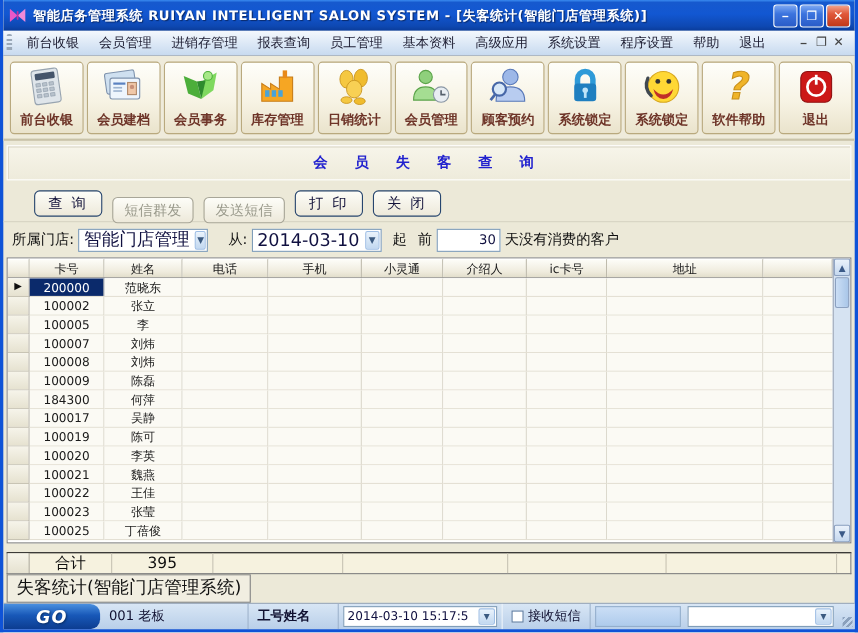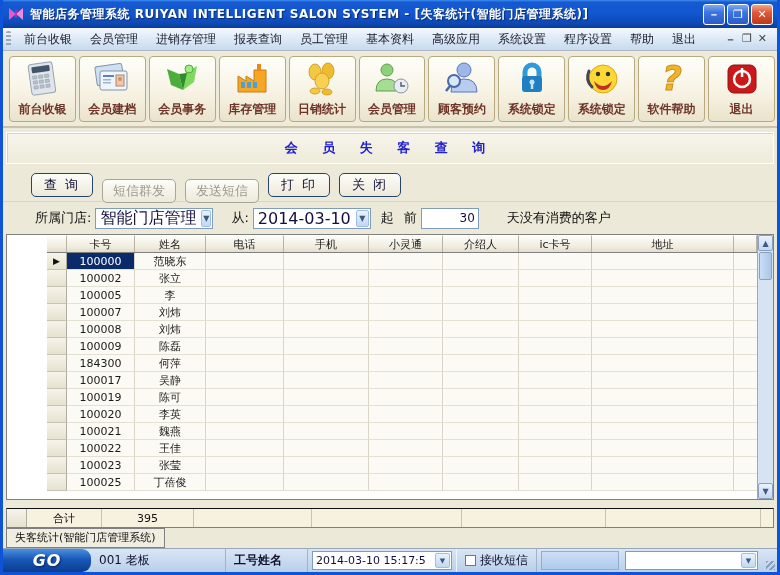--- a/index.html
+++ b/index.html
@@ -52,32 +52,32 @@
   .actions { height:34px; flex:0 0 34px; display:flex; align-items:center; gap:9px; padding-left:28px;
     border-bottom:1px solid #d8d4c4; }
   .act-btn { min-width:62px; height:24px; padding:0 10px; border:1px solid #26456E; border-radius:5px;
     background:linear-gradient(180deg,#FDFDF8,#EDE9DA); font-size:13px; color:#12123a;
     letter-spacing:2px; cursor:pointer; font-family:inherit; }
   .act-btn.disabled { color:#9a9a8c; border-color:#A8A698; letter-spacing:0; cursor:default;margin-top:12px; }
 
   
   .filters { height:32px; flex:0 0 32px; display:flex; align-items:center; font-size:13px;
     color:#101010; padding-left:8px; gap:4px; }
-  .flabel { white-space:nowrap;margin-left:24px; }
+  .flabel { white-space:nowrap; }
   .combo { height:21px; background:#fff; border:1px solid #7F9DB9; display:flex; align-items:center; }
   .combo .cval { padding:0 4px; font-size:16px; color:#101040; flex:1; white-space:nowrap; }
   .combo .cbtn { width:17px; height:17px; margin:1px; border:1px solid #9EBEE5; border-radius:2px;
     background:linear-gradient(180deg,#EAF3FC,#C2D8F0); display:flex; align-items:center; justify-content:center;
     font-size:8px; color:#3b5a80; cursor:pointer; }
   .txtinput { width:58px; height:21px; border:1px solid #7F9DB9; background:#fff; font-size:12px;
     text-align:right; padding-right:3px; color:#101040; font-family:inherit; }
 
   
   .grid-zone { flex:1; display:flex; flex-direction:column; padding:0 3px; position:relative; }
-  .grid-frame { flex:1; border:1px solid #808080; background:#fff; display:flex; overflow:hidden;padding-left:40px; }
+  .grid-frame { flex:1; border:1px solid #808080; background:#fff; display:flex; overflow:hidden; }
   .grid-main { flex:1; display:flex; flex-direction:column; }
   .g-header { display:flex; flex:0 0 18px; border-bottom:1px solid #808080; }
   .g-hcell { background:linear-gradient(180deg,#FDFDF8,#EFEBDD 70%,#E2DECB);
     border-right:1px solid #B8B4A4; border-top:1px solid #fff; font-size:11px; color:#202020;
     display:flex; align-items:center; justify-content:center; }
   .g-body { flex:1; overflow:hidden; background:#fff; }
   .g-row { display:flex; height:17px; }
   .g-sel { flex:0 0 20px; background:linear-gradient(180deg,#F6F4EA,#E6E2D0);
     border-right:1px solid #B0ACA0; border-bottom:1px solid #C8C4B4; display:flex; align-items:center; justify-content:center;
     font-size:9px; color:#101010; }
@@ -91,27 +91,27 @@
   .vscroll { flex:0 0 16px; background:#D6E3F2; border-left:1px solid #a0a8b8;
     display:flex; flex-direction:column; justify-content:space-between; }
   .sc-btn { height:16px; background:linear-gradient(180deg,#EAF2FB,#C5D8EF); border:1px solid #8BA0C0;
     border-radius:2px; font-size:8px; color:#3b5a88; display:flex; align-items:center; justify-content:center; cursor:pointer; }
   .sc-thumb { height:28px; margin:1px; background:linear-gradient(90deg,#CBDEF5,#A9C6E8); border:1px solid #8BA0C0; border-radius:2px; cursor:grab; }
   .sc-track { flex:1; display:flex; flex-direction:column; }
 
   .total-row { flex:0 0 20px; display:flex; border:1px solid #808080; border-top:1px solid #101010;
     background:#F6F2DF; margin-top:8px; }
   .t-sel { flex:0 0 20px; background:linear-gradient(180deg,#F6F4EA,#E6E2D0); border-right:1px solid #B0ACA0; }
-  .t-cell { border-right:1px solid #C8C4B4; font-size:11px; color:#101010; display:flex;
+  .t-cell { border-right:1px solid #C8C4B4; font-size:14px; color:#101010; display:flex;
     align-items:center; justify-content:center; }
   .t-fill { flex:1; }
 
   
   .tabrow { flex:0 0 18px; display:flex; align-items:center; padding-left:3px; }
-  .tab { border:1px solid #808080; background:#F1EEE1; font-size:11px; color:#101010;
+  .tab { border:1px solid #808080; background:#F1EEE1; font-size:16px; color:#101010;
     padding:1px 8px 2px; cursor:pointer; }
   .statusbar { flex:0 0 24px; display:flex; align-items:stretch;
     background:linear-gradient(180deg,#D8E6F5,#B9CFE9); border-top:1px solid #98a8bc; }
   .go-logo { flex:0 0 88px; background:linear-gradient(180deg,#4A90E0 0%,#1858B8 45%,#0C3C90 100%);
     border-radius:0 9px 9px 0; display:flex; align-items:center; justify-content:center; }
   .go-logo span { color:#fff; font-weight:bold; font-style:italic; font-size:16px; letter-spacing:1px;
     text-shadow:1px 1px 2px #062a60; }
   .sb-panel { display:flex; align-items:center; font-size:12px; color:#101030; padding:0 8px;
     border-right:1px solid #9fb4cc; white-space:nowrap; }
   .sb-user { flex:0 0 135px; }
@@ -336,21 +336,21 @@
             <div class="g-hcell" style="flex: 0 0 85px;">手机</div>
             <div class="g-hcell" style="flex: 0 0 74px;">小灵通</div>
             <div class="g-hcell" style="flex: 0 0 76px;">介绍人</div>
             <div class="g-hcell" style="flex: 0 0 73px;">ic卡号</div>
             <div class="g-hcell" style="flex: 0 0 142px;">地址</div>
             <div class="g-hcell" style="flex: 1 1 0%;"></div>
           </div>
         <div class="g-body">
             <div class="g-row selected">
               <div class="g-sel">▶</div>
-              <div class="g-cell c0" style="flex: 0 0 68px;">100000</div>
+              <div class="g-cell c0" style="flex: 0 0 68px;">200000</div>
               <div class="g-cell c1" style="flex: 0 0 71px;">范晓东</div>
               <div class="g-cell c2" style="flex: 0 0 78px;"></div>
               <div class="g-cell c3" style="flex: 0 0 85px;"></div>
               <div class="g-cell c4" style="flex: 0 0 74px;"></div>
               <div class="g-cell c5" style="flex: 0 0 76px;"></div>
               <div class="g-cell c6" style="flex: 0 0 73px;"></div>
               <div class="g-cell c7" style="flex: 0 0 142px;"></div>
               <div class="g-filler"></div>
             </div>
             <div class="g-row">

